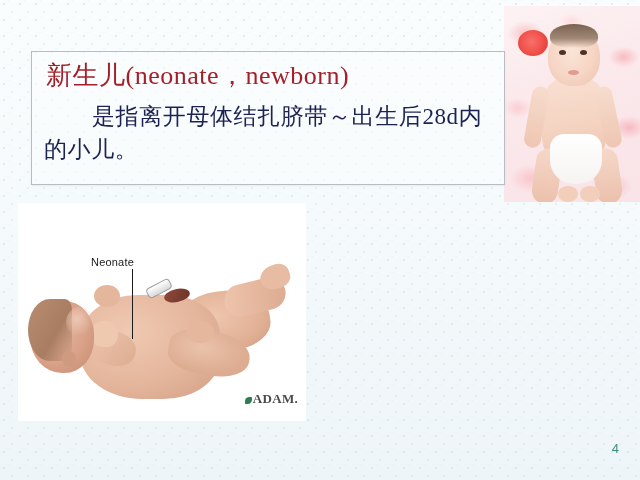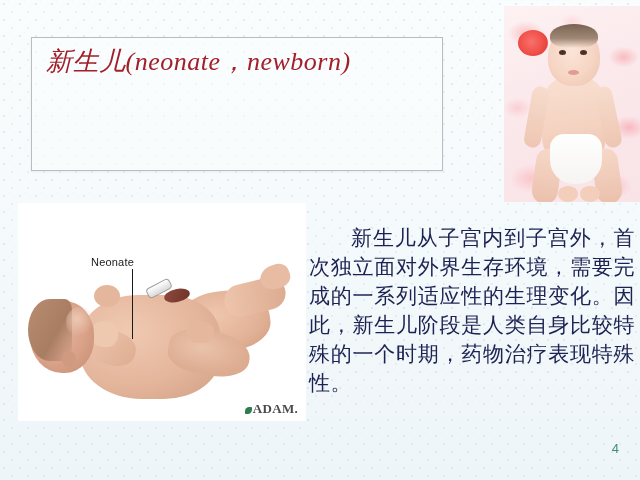--- a/index.html
+++ b/index.html
@@ -130,28 +130,27 @@
     background: #f2cebb;
     top: 180px;
   }
   .baby-foot.l { left: 54px; }
   .baby-foot.r { left: 76px; }
 
   
   #definition-box {
     position: absolute;
     left: 31px;
-    top: 37px;
-    width: 412px;
+    top: 51px;
+    width: 474px;
     height: 134px;
     box-sizing: border-box;
     border: 1px solid #b9bcc0;
     background: rgba(252,253,254,0.55);
     box-shadow: 0 1px 2px rgba(120,130,140,0.10);
-    font-style: italic;
   }
   #term-title {
     position: absolute;
     left: 14px;
     top: 6px;
     font-family: "Liberation Serif", serif;
     font-size: 26px;
     font-weight: 400;
     color: #a31f2a;
     letter-spacing: 0.5px;
@@ -308,21 +307,21 @@
     position: absolute;
     left: 146px; top: 86px;
     width: 26px; height: 13px;
     border-radius: 50%;
     background: linear-gradient(120deg, #8f4a3c 0%, #6d3328 100%);
     transform: rotate(-12deg);
   }
   .adam-logo {
     position: absolute;
     right: 8px;
-    bottom: 4px;
+    bottom: 14px;
     font-family: "Liberation Serif", serif;
     font-size: 13px;
     font-weight: 700;
     color: #4a4a4a;
     letter-spacing: 0.3px;
     white-space: nowrap;
   }
   .adam-leaf {
     display: inline-block;
     width: 7px; height: 7px;
@@ -375,20 +374,21 @@
     <div class="baby-foot r"></div>
     <div class="baby-head"></div>
     <div class="baby-hair"></div>
     <div class="baby-eye l"></div>
     <div class="baby-eye r"></div>
     <div class="baby-mouth"></div>
   </div>
 
   <div id="definition-box">
     <div id="term-title">新生儿(neonate，newborn)</div>
+    <div id="definition-body">是指离开母体结扎脐带～出生后28d内的小儿。</div>
   </div>
 
   <div id="illustration-panel">
     <div class="inf-thigh"></div>
     <div class="inf-shin"></div>
     <div class="inf-foot-top"></div>
     <div class="inf-body"></div>
     <div class="inf-leg2"></div>
     <div class="inf-foot2"></div>
     <div class="inf-shoulder"></div>
@@ -398,17 +398,16 @@
     <div class="inf-hair"></div>
     <div class="inf-face-shade"></div>
     <div class="inf-ear"></div>
     <div class="cord-stump"></div>
     <div class="cord-clamp"></div>
     <div class="leader-line"></div>
     <div class="neonate-label">Neonate</div>
     <div class="adam-logo"><span class="adam-leaf"></span><span>ADAM.</span></div>
   </div>
 
-  <div id="right-paragraph">新生儿从子宫内到子宫外，首次独立面对外界生存环境，需要完成的一系列适应性的生理变化。因此，新生儿阶段是人类自身比较特殊的一个时期，药物治疗表现特殊性。</div>
 
   <div id="page-number">4</div>
 
 </div>
 
 </body></html>

